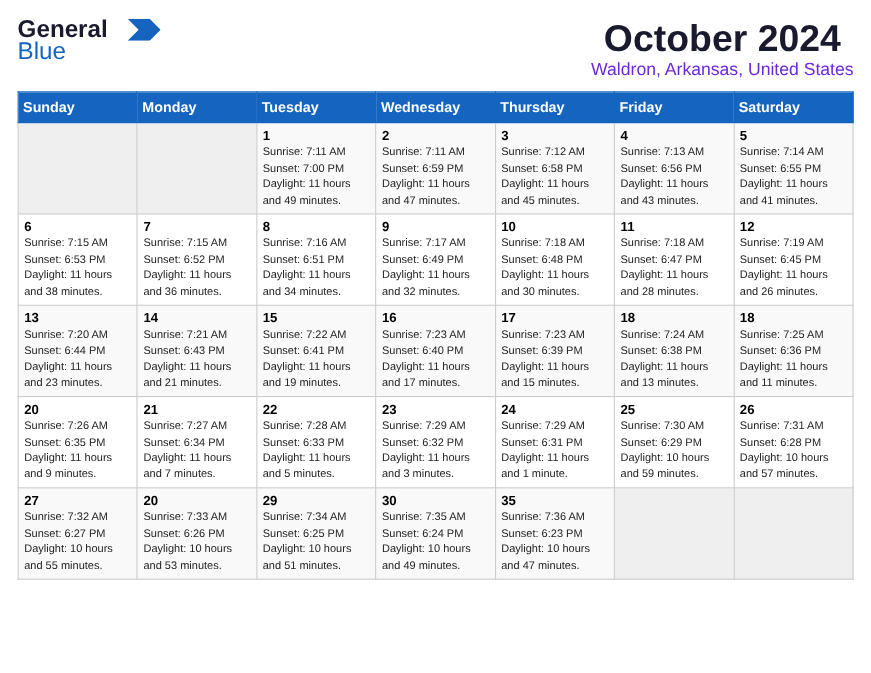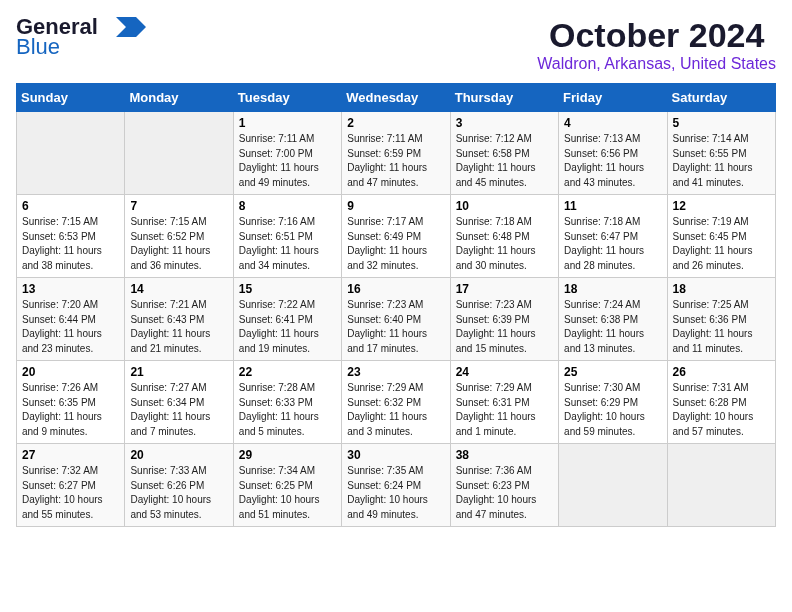--- a/index.html
+++ b/index.html
@@ -233,20 +233,20 @@
         </td>
         <td>
           <span class="day-num">29</span>
           <div class="cell-info">Sunrise: 7:34 AM<br>Sunset: 6:25 PM<br>Daylight: 10 hours and 51 minutes.</div>
         </td>
         <td>
           <span class="day-num">30</span>
           <div class="cell-info">Sunrise: 7:35 AM<br>Sunset: 6:24 PM<br>Daylight: 10 hours and 49 minutes.</div>
         </td>
         <td>
-          <span class="day-num">38</span>
+          <span class="day-num">35</span>
           <div class="cell-info">Sunrise: 7:36 AM<br>Sunset: 6:23 PM<br>Daylight: 10 hours and 47 minutes.</div>
         </td>
         <td class="empty-cell"></td>
         <td class="empty-cell"></td>
       </tr>
     </tbody>
 </table>
 
 </body></html>

